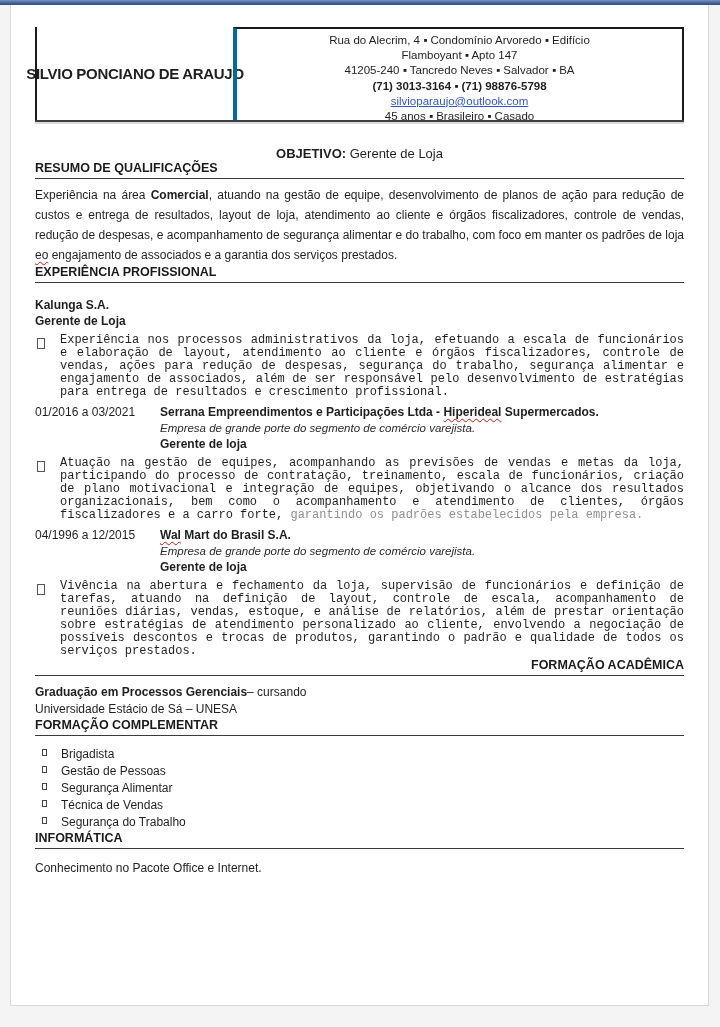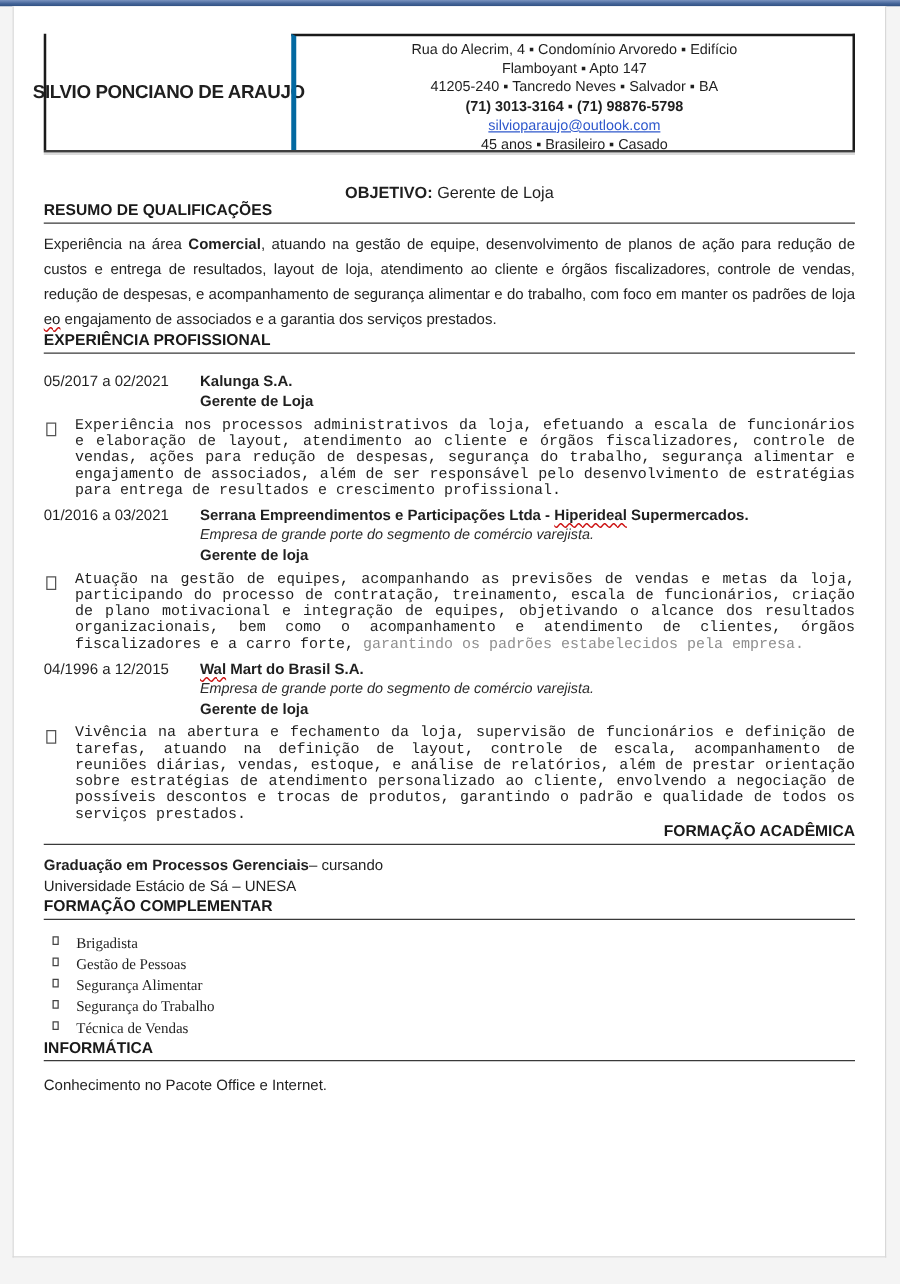--- a/index.html
+++ b/index.html
@@ -41,21 +41,21 @@
   .job-period{width:125px;flex:none;}
   .job-desc{font-size:11.5px;font-style:italic;color:#2a2a2a;}
   .job-role{font-weight:bold;}
   .bullet-row{display:flex;margin-top:5px;}
   .tofu{flex:none;width:6px;height:9px;border:1px solid #555;margin:4px 15px 0 2px;}
   .bullet-text{flex:1;font-size:12px;line-height:13px;text-align:justify;margin:0;font-family:Liberation Mono, monospace;}
   
   .edu{font-size:12px;line-height:17px;margin-top:8px;}
   
   .mini-list{margin-top:10px;font-size:12px;}
-  .mini-item{display:flex;line-height:17px;font-family:Liberation Serif, serif;}
+  .mini-item{display:flex;line-height:17px;}
   .mini-tofu{flex:none;width:3px;height:5px;border:1px solid #444;margin:3px 14px 0 7px;}
   .info-text{font-size:12px;margin-top:12px;}
 </style>
 </head>
 <body>
 
 <div class="topbar"></div>
 
 <div class="page">
 
@@ -77,21 +77,20 @@
     <span class="b">OBJETIVO:</span>
     <span>Gerente de Loja</span>
   </div>
 
   <h2 class="sec mt30">RESUMO DE QUALIFICAÇÕES</h2>
   <p class="body"><span>Experiência na área </span><span class="b">Comercial</span><span>, atuando na gestão de equipe, desenvolvimento de planos de ação para redução de custos e entrega de resultados, layout de loja, atendimento ao cliente e órgãos fiscalizadores, controle de vendas, redução de despesas, e acompanhamento de segurança alimentar e do trabalho, com foco em manter os padrões de loja </span><span class="sp">eo</span><span> engajamento de associados e a garantia dos serviços prestados.</span></p>
 
   <h2 class="sec mt6">EXPERIÊNCIA PROFISSIONAL</h2>
 
   <div class="job first">
-    <div class="job-period">05/2017 a 02/2021</div>
     <div class="job-info">
       <div class="b">Kalunga S.A.</div>
       <div class="job-role">Gerente de Loja</div>
     </div>
   </div>
   <div class="bullet-row">
     <span class="tofu"></span>
     <p class="bullet-text">Experiência nos processos administrativos da loja, efetuando a escala de funcionários e elaboração de layout, atendimento ao cliente e órgãos fiscalizadores, controle de vendas, ações para redução de despesas, segurança do trabalho, segurança alimentar e engajamento de associados, além de ser responsável pelo desenvolvimento de estratégias para entrega de resultados e crescimento profissional.</p>
   </div>
 
@@ -136,24 +135,24 @@
     <div class="mini-item">
         <span class="mini-tofu"></span>
         <span>Gestão de Pessoas</span>
       </div>
     <div class="mini-item">
         <span class="mini-tofu"></span>
         <span>Segurança Alimentar</span>
       </div>
     <div class="mini-item">
         <span class="mini-tofu"></span>
-        <span>Segurança do Trabalho</span>
+        <span>Técnica de Vendas</span>
       </div>
     <div class="mini-item">
         <span class="mini-tofu"></span>
-        <span>Técnica de Vendas</span>
+        <span>Segurança do Trabalho</span>
       </div>
   </div>
 
   <h2 class="sec mt14">INFORMÁTICA</h2>
   <div class="info-text">Conhecimento no Pacote Office e Internet.</div>
 
 </div>
 
 </body></html>

